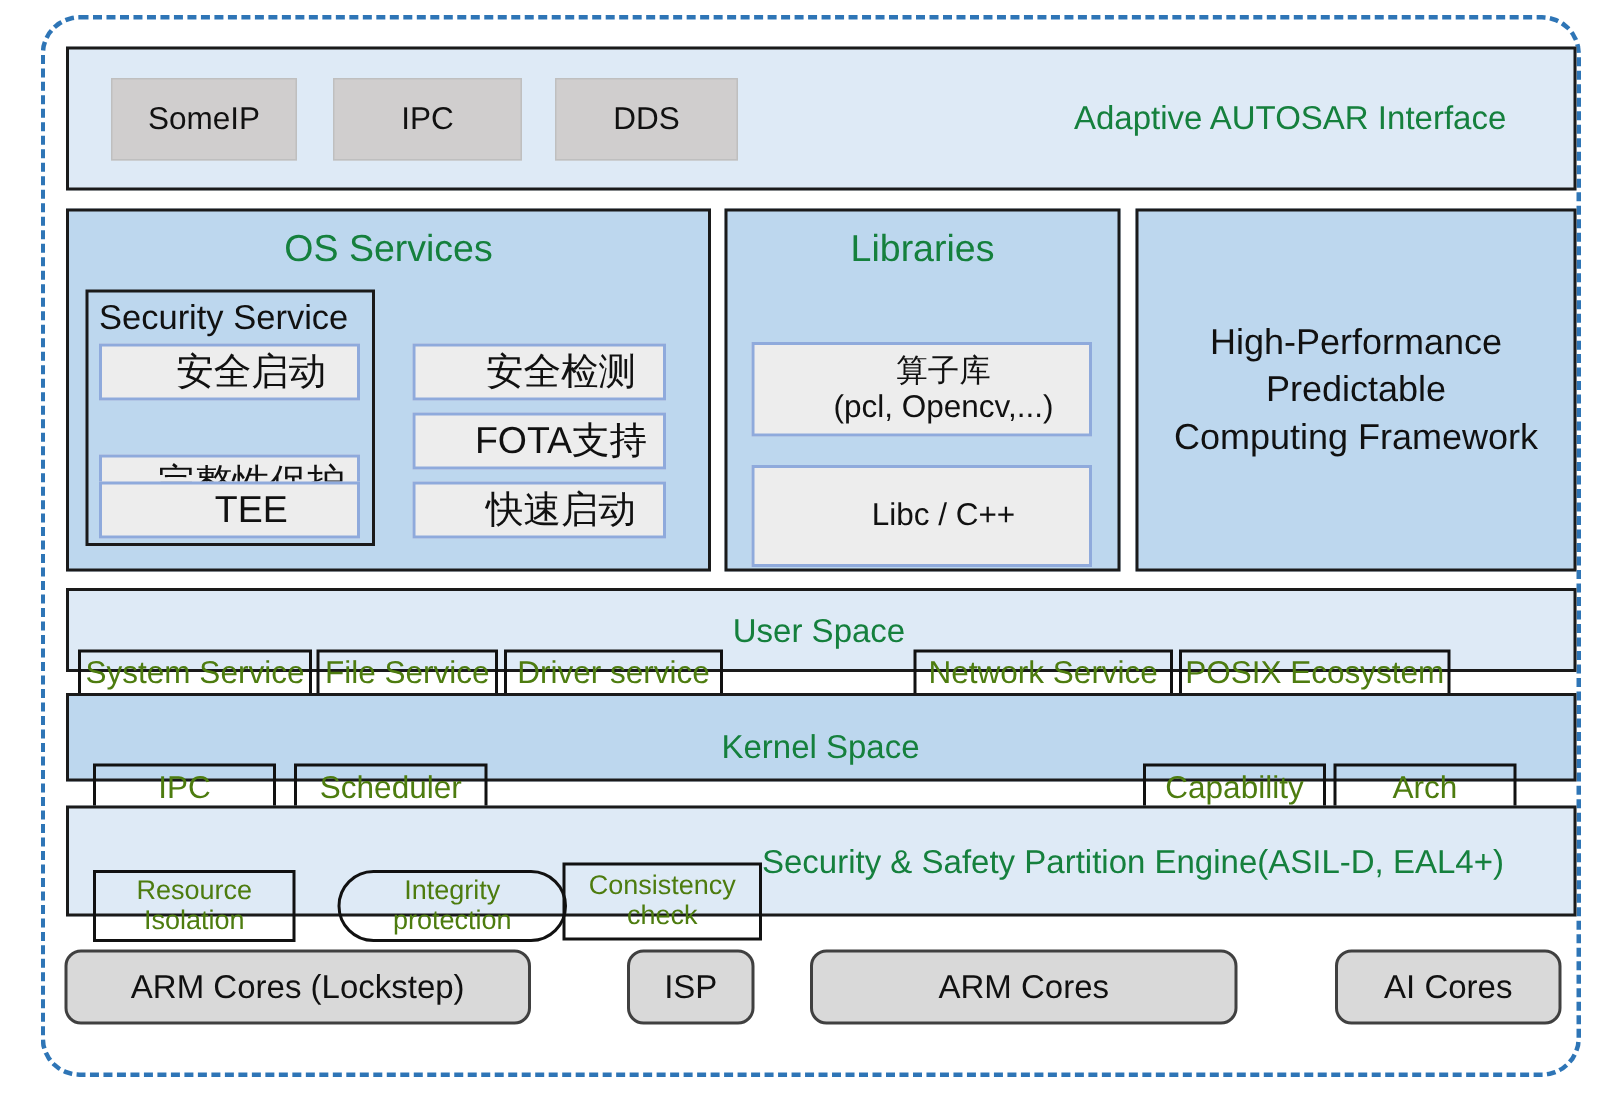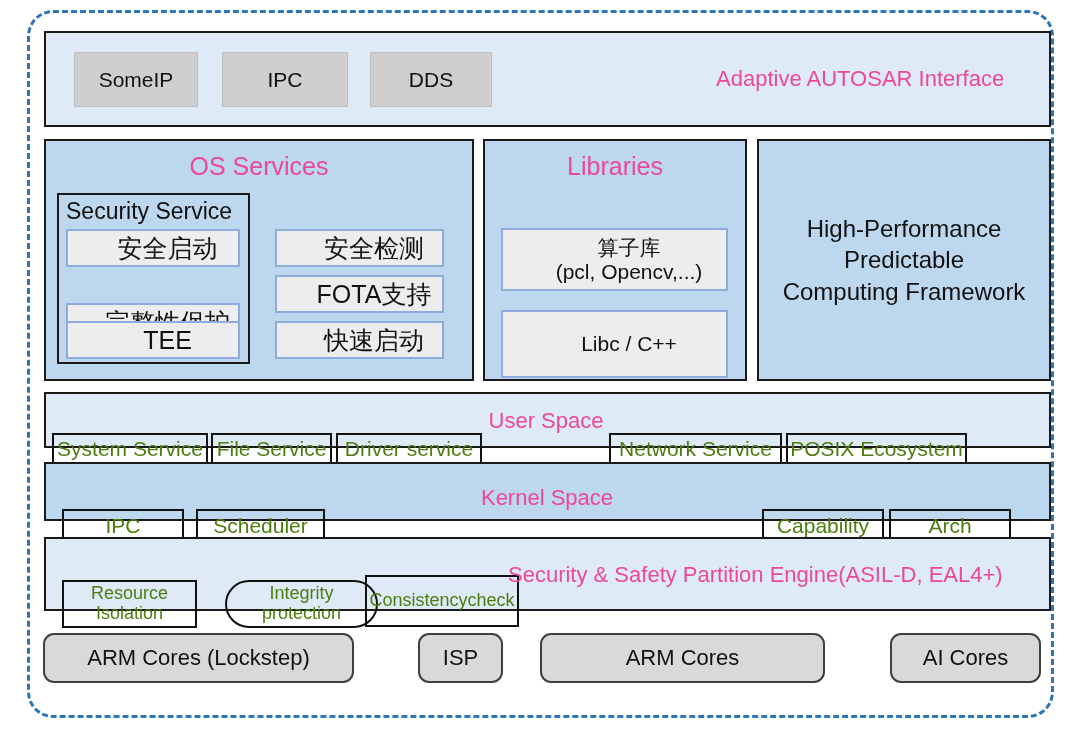--- a/index.html
+++ b/index.html
@@ -55,21 +55,21 @@
     display:flex;align-items:center;justify-content:center;
     text-align:center;line-height:1.1;
     font-size:21px;color:#4d7c0f;margin-top:28px;
   }
   .tag.two-line{font-size:18px;}
 
   
   .label{
     position:absolute;
     display:flex;align-items:center;justify-content:center;
-    color:#ec4899;white-space:nowrap;
+    color:#15803d;white-space:nowrap;
   }
   .panel-title{font-size:25px;}
   .band-label{font-size:22px;}
   .sec-title{position:absolute;font-size:23px;color:#111;}
 
   .multiline{
     position:absolute;text-align:center;line-height:1.30;
     font-size:24px;color:#111;
     display:flex;flex-direction:column;align-items:center;justify-content:center;
   }
@@ -140,21 +140,21 @@
   <div class="panel lightblue" style="left:44px;top:537px;width:1007px;height:74px;">
   </div>
   <div class="tag two-line" style="left:62px;top:552px;width:135px;height:48px;flex-direction:column;align-items:center;">
     <span>Resource</span>
     <span>Isolation</span>
   </div>
   <div class="tag two-line" style="left:225px;top:552px;width:153px;height:48px;flex-direction:column;border-radius:24px;">
     <span>Integrity</span>
     <span>protection</span>
   </div>
-  <div class="tag two-line" style="left:365px;top:547px;width:154px;height:52px;flex-direction:row;">
+  <div class="tag two-line" style="left:375px;top:547px;width:133px;height:52px;flex-direction:column;">
     <span>Consistency</span>
     <span>check</span>
   </div>
   <div class="label band-label" style="left:508px;top:558px;width:540px;height:34px;justify-content:flex-start;">Security &amp; Safety  Partition Engine(ASIL-D, EAL4+)</div>
 
   <div class="chip-hw" style="left:43px;top:633px;width:311px;height:50px;">ARM Cores (Lockstep)</div>
   <div class="chip-hw" style="left:418px;top:633px;width:85px;height:50px;">ISP</div>
   <div class="chip-hw" style="left:540px;top:633px;width:285px;height:50px;">ARM Cores</div>
   <div class="chip-hw" style="left:890px;top:633px;width:151px;height:50px;">AI Cores</div>
 

